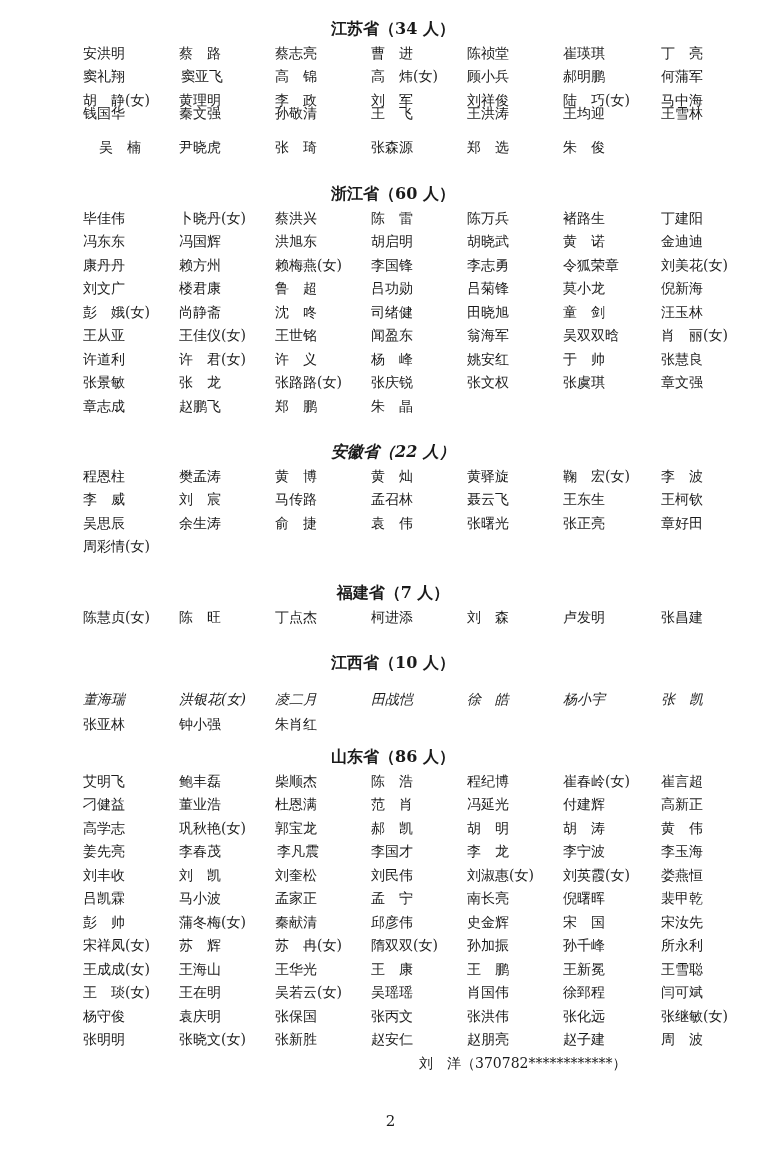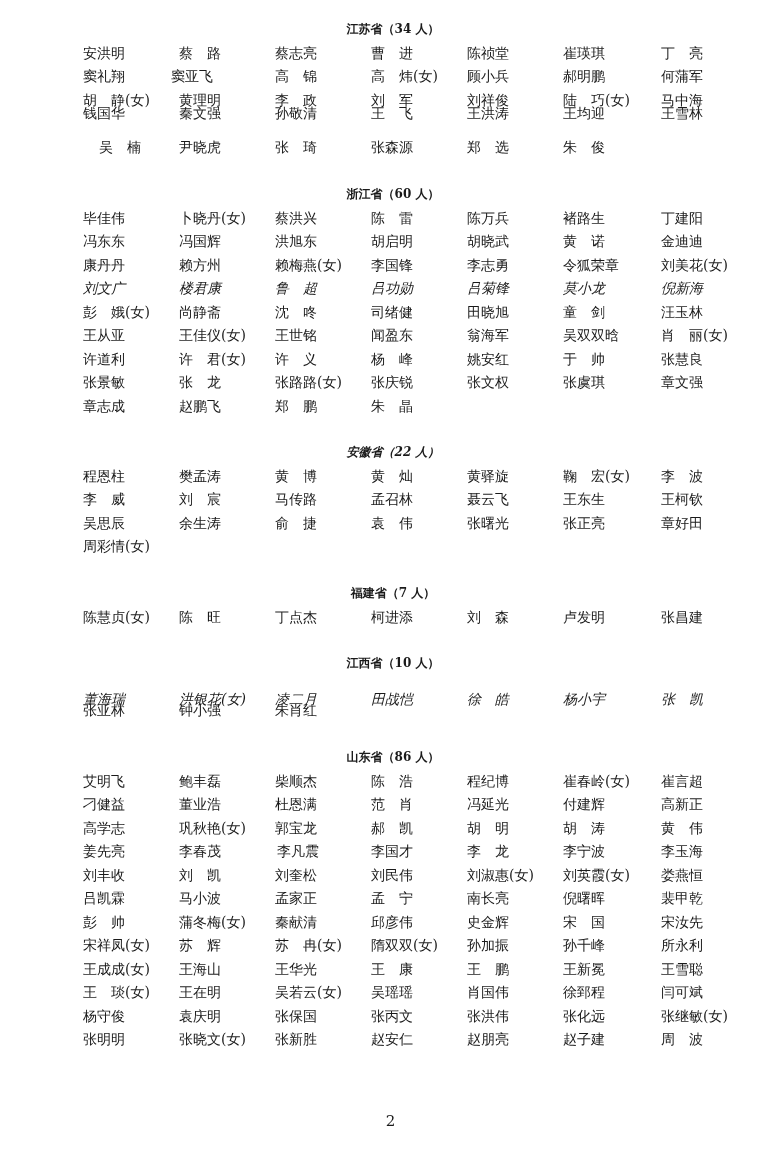--- a/index.html
+++ b/index.html
@@ -5,21 +5,21 @@
     html, body { margin: 0; padding: 0; background: #ffffff; }
     body {
       width: 781px; height: 1150px; position: relative; overflow: hidden;
       font-family: "DejaVu Serif", "Liberation Serif", serif;
       color: #1a1a1a;
     }
     .page { position: absolute; left: 0; top: 0; width: 781px; height: 1150px; }
     .section { position: absolute; left: 83px; width: 680px; }
     .section-title {
       position: absolute; left: 0; width: 620px; text-align: center;
-      font-size: 12px; font-weight: bold; height: 22px; line-height: 22px;
+      font-size: 16px; font-weight: bold; height: 22px; line-height: 22px;
     }
     .row { position: absolute; left: 0; height: 22px; width: 680px; }
     .name {
       position: absolute; top: 0; font-size: 14px; line-height: 22px; white-space: nowrap;
     }
     .page-number {
       position: absolute; left: 0; width: 781px; text-align: center;
       top: 1112px; font-size: 15px;
     }
   </style>
@@ -34,21 +34,21 @@
       <span class="name" style="left:0px">安洪明</span>
       <span class="name" style="left:96px">蔡　路</span>
       <span class="name" style="left:192px">蔡志亮</span>
       <span class="name" style="left:288px">曹　进</span>
       <span class="name" style="left:384px">陈祯堂</span>
       <span class="name" style="left:480px">崔瑛琪</span>
       <span class="name" style="left:578px">丁　亮</span>
     </div>
     <div class="row" style="top:47px;">
       <span class="name" style="left:0px">窦礼翔</span>
-      <span class="name" style="left:88px">窦亚飞</span>
+      <span class="name" style="left:98px">窦亚飞</span>
       <span class="name" style="left:192px">高　锦</span>
       <span class="name" style="left:288px">高　炜(女)</span>
       <span class="name" style="left:384px">顾小兵</span>
       <span class="name" style="left:480px">郝明鹏</span>
       <span class="name" style="left:578px">何蒲军</span>
     </div>
     <div class="row" style="top:71px;">
       <span class="name" style="left:0px">胡　静(女)</span>
       <span class="name" style="left:96px">黄理明</span>
       <span class="name" style="left:192px">李　政</span>
@@ -98,21 +98,21 @@
     </div>
     <div class="row" style="top:71px;">
       <span class="name" style="left:0px">康丹丹</span>
       <span class="name" style="left:96px">赖方州</span>
       <span class="name" style="left:192px">赖梅燕(女)</span>
       <span class="name" style="left:288px">李国锋</span>
       <span class="name" style="left:384px">李志勇</span>
       <span class="name" style="left:480px">令狐荣章</span>
       <span class="name" style="left:578px">刘美花(女)</span>
     </div>
-    <div class="row" style="top:94px;font-style:italic;">
+    <div class="row" style="top:94px;">
       <span class="name" style="left:0px">刘文广</span>
       <span class="name" style="left:96px">楼君康</span>
       <span class="name" style="left:192px">鲁　超</span>
       <span class="name" style="left:288px">吕功勋</span>
       <span class="name" style="left:384px">吕菊锋</span>
       <span class="name" style="left:480px">莫小龙</span>
       <span class="name" style="left:578px">倪新海</span>
     </div>
     <div class="row" style="top:118px;">
       <span class="name" style="left:0px">彭　娥(女)</span>
@@ -209,21 +209,21 @@
     <div class="section-title" style="top:0;">江西省（10 人）</div>
     <div class="row" style="top:36px;font-style:italic;">
       <span class="name" style="left:0px">董海瑞</span>
       <span class="name" style="left:96px">洪银花(女)</span>
       <span class="name" style="left:192px">凌二月</span>
       <span class="name" style="left:288px">田战恺</span>
       <span class="name" style="left:384px">徐　皓</span>
       <span class="name" style="left:480px">杨小宇</span>
       <span class="name" style="left:578px">张　凯</span>
     </div>
-    <div class="row" style="top:47px;">
+    <div class="row" style="top:61px;">
       <span class="name" style="left:0px">张亚林</span>
       <span class="name" style="left:96px">钟小强</span>
       <span class="name" style="left:192px">朱肖红</span>
     </div>
   </div>
 
   <div class="section" style="top:746px;">
     <div class="section-title" style="top:0;">山东省（86 人）</div>
     <div class="row" style="top:24px;">
       <span class="name" style="left:0px">艾明飞</span>
@@ -327,17 +327,18 @@
     <div class="row" style="top:282px;">
       <span class="name" style="left:0px">张明明</span>
       <span class="name" style="left:96px">张晓文(女)</span>
       <span class="name" style="left:192px">张新胜</span>
       <span class="name" style="left:288px">赵安仁</span>
       <span class="name" style="left:384px">赵朋亮</span>
       <span class="name" style="left:480px">赵子建</span>
       <span class="name" style="left:578px">周　波</span>
     </div>
     <div class="row" style="top:306px;">
+      <span class="name" style="left:336px">刘　洋（370782************）</span>
     </div>
   </div>
 
   <div class="page-number">2</div>
 </div>
 
 </body></html>

